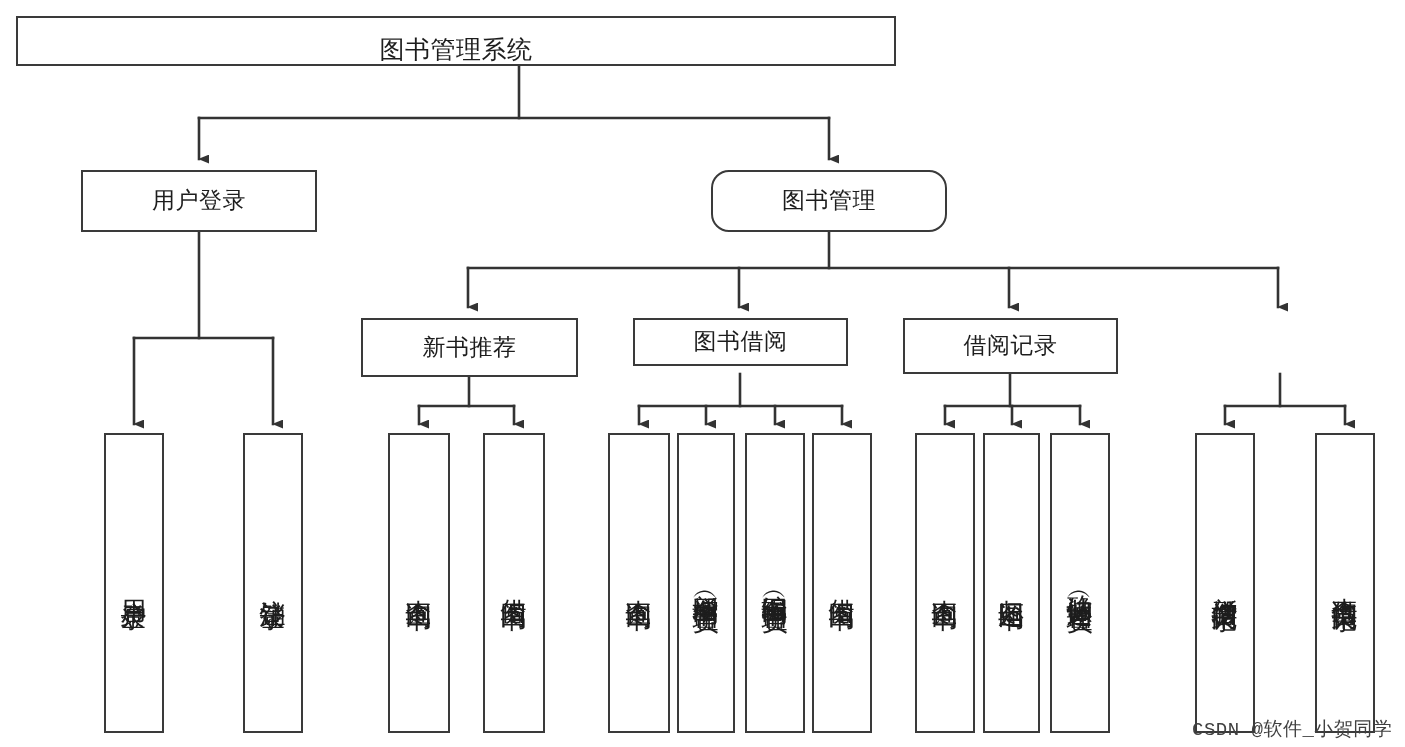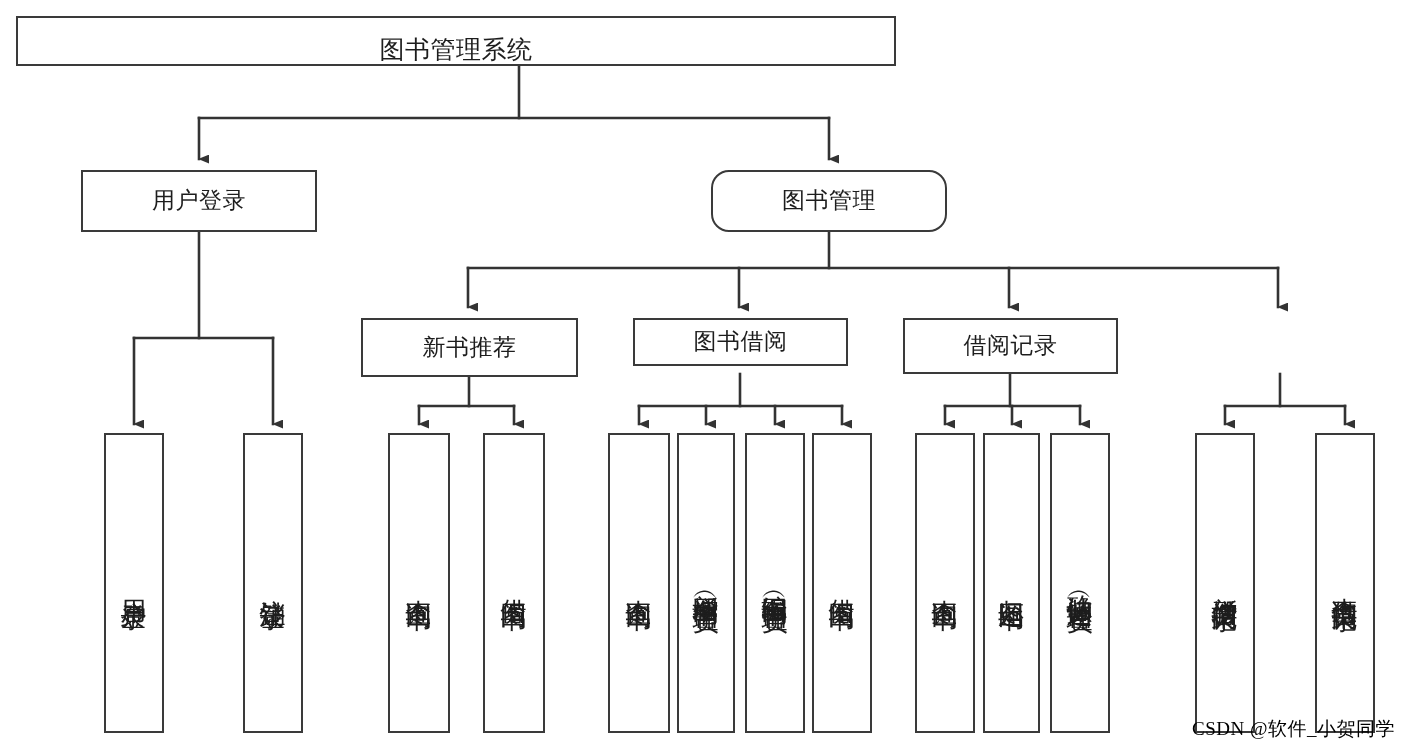--- a/index.html
+++ b/index.html
@@ -51,23 +51,23 @@
   .lvl2 .node-label { font-size: 23px; }
   .leaf .node-label {
     writing-mode: vertical-rl;
     text-orientation: upright;
     font-size: 26px;
     letter-spacing: 2px;
     line-height: 1;
   }
   .watermark {
     position: absolute;
-    color: #000000;
+    color: #404040;
     font-size: 19px;
-    font-family: Liberation Serif, serif;
+    font-family: Liberation Mono, monospace;
     white-space: nowrap;
     letter-spacing: 0.5px;
     pointer-events: none;
   }
 </style>
 </head>
 <body>
 
 <div id="diagram-root">
 

